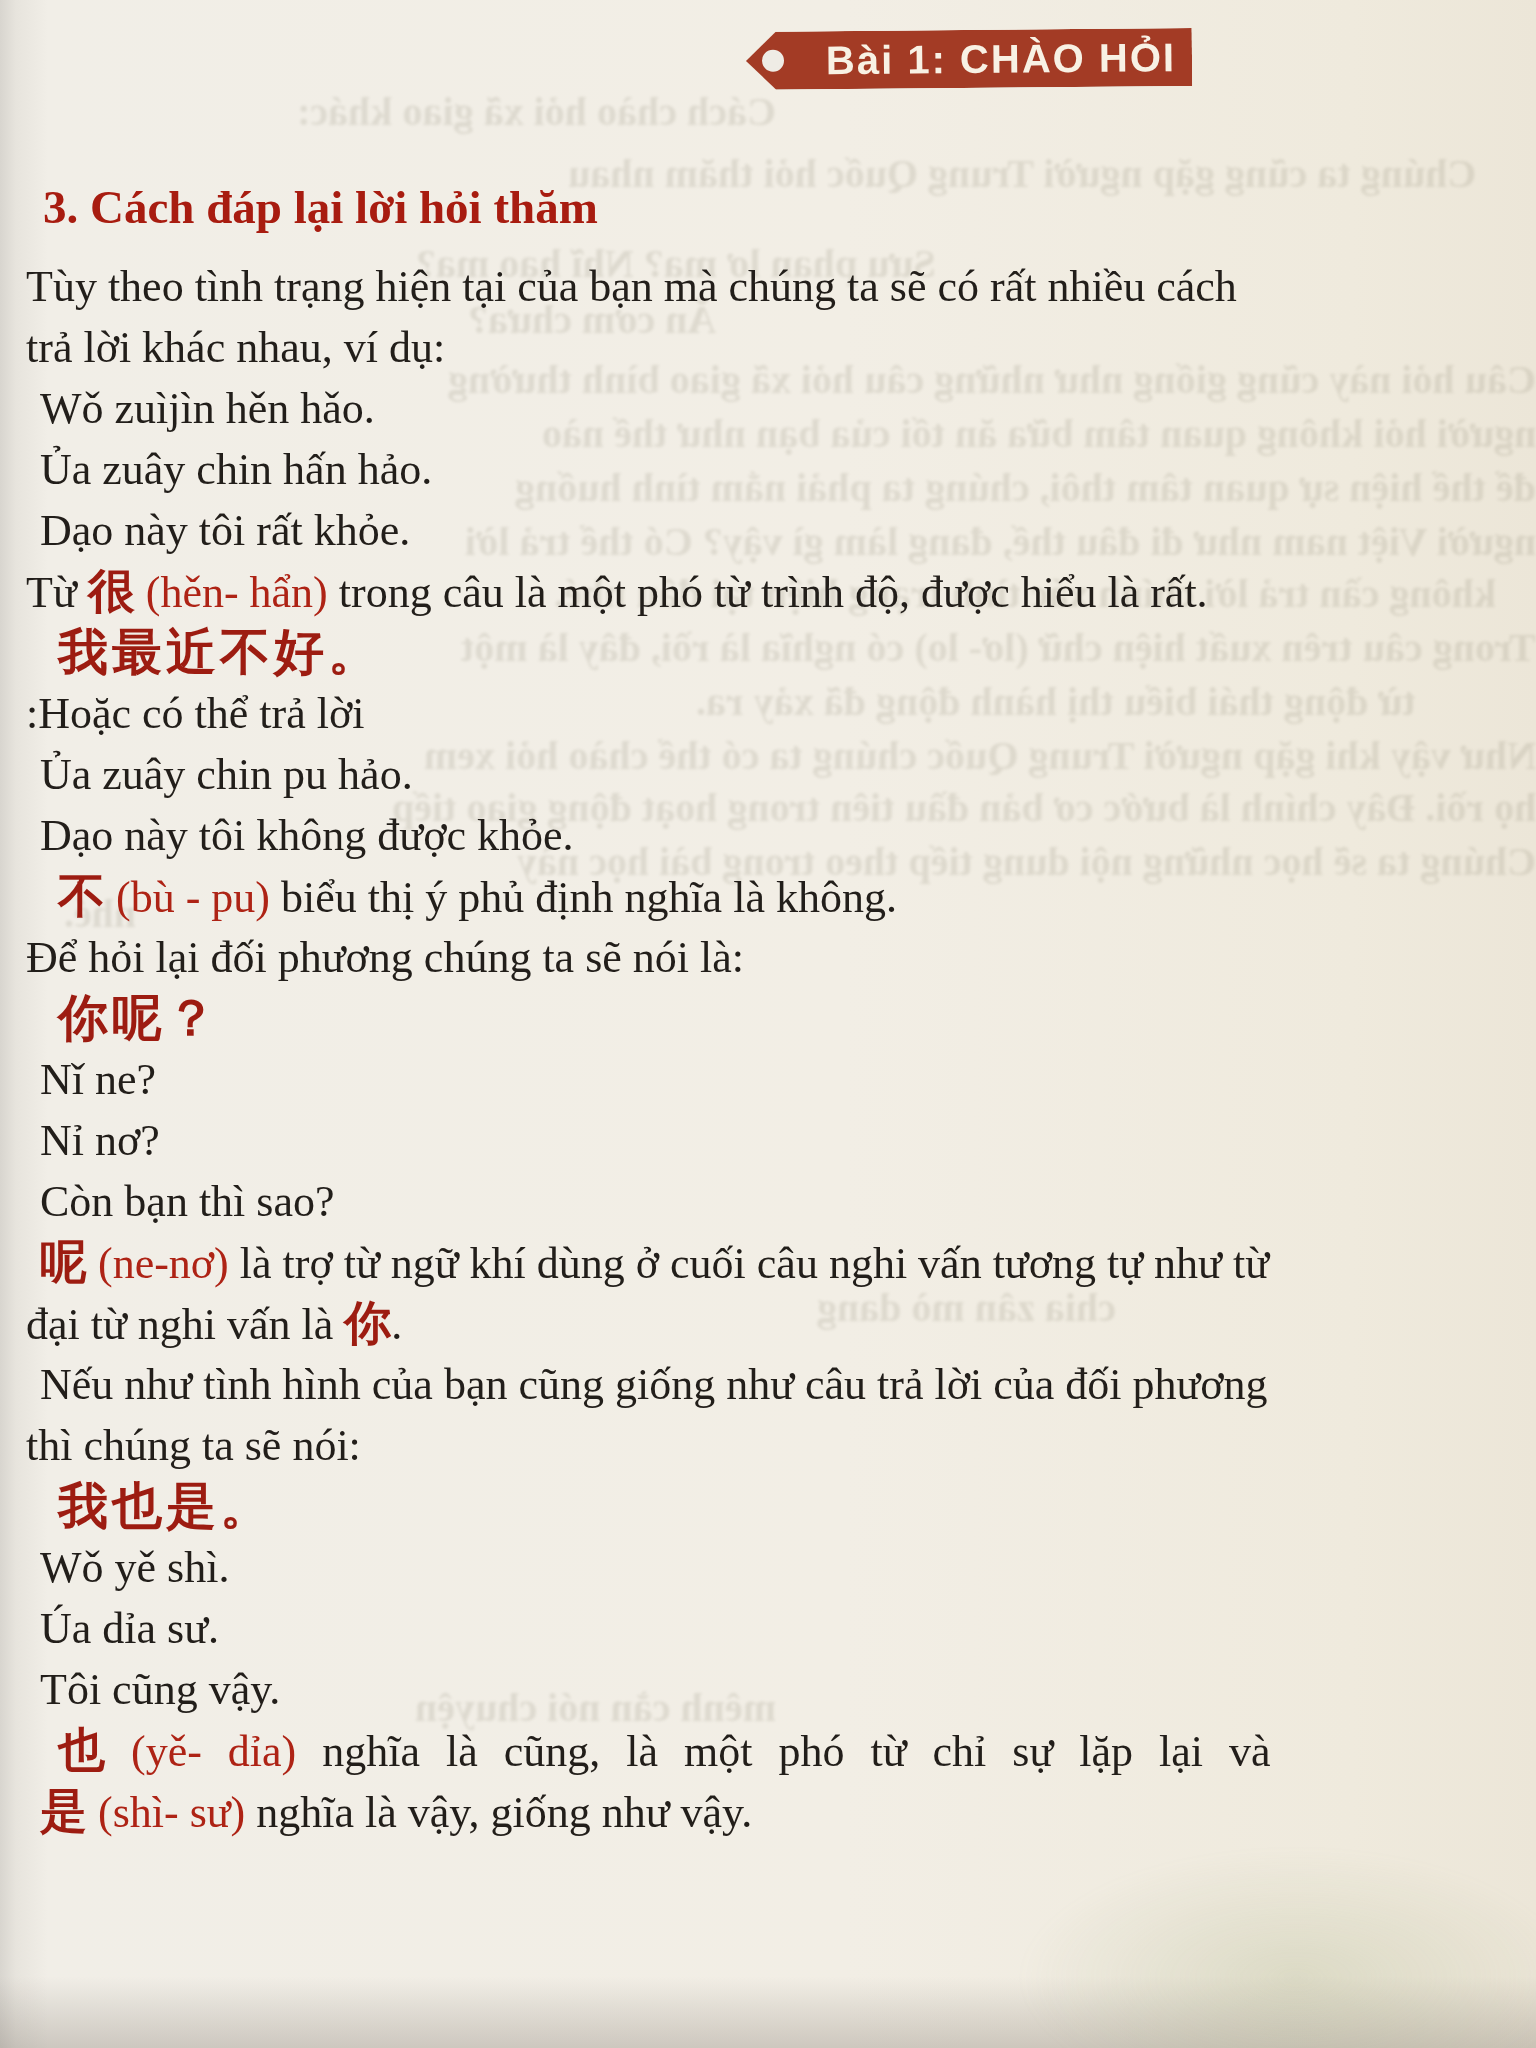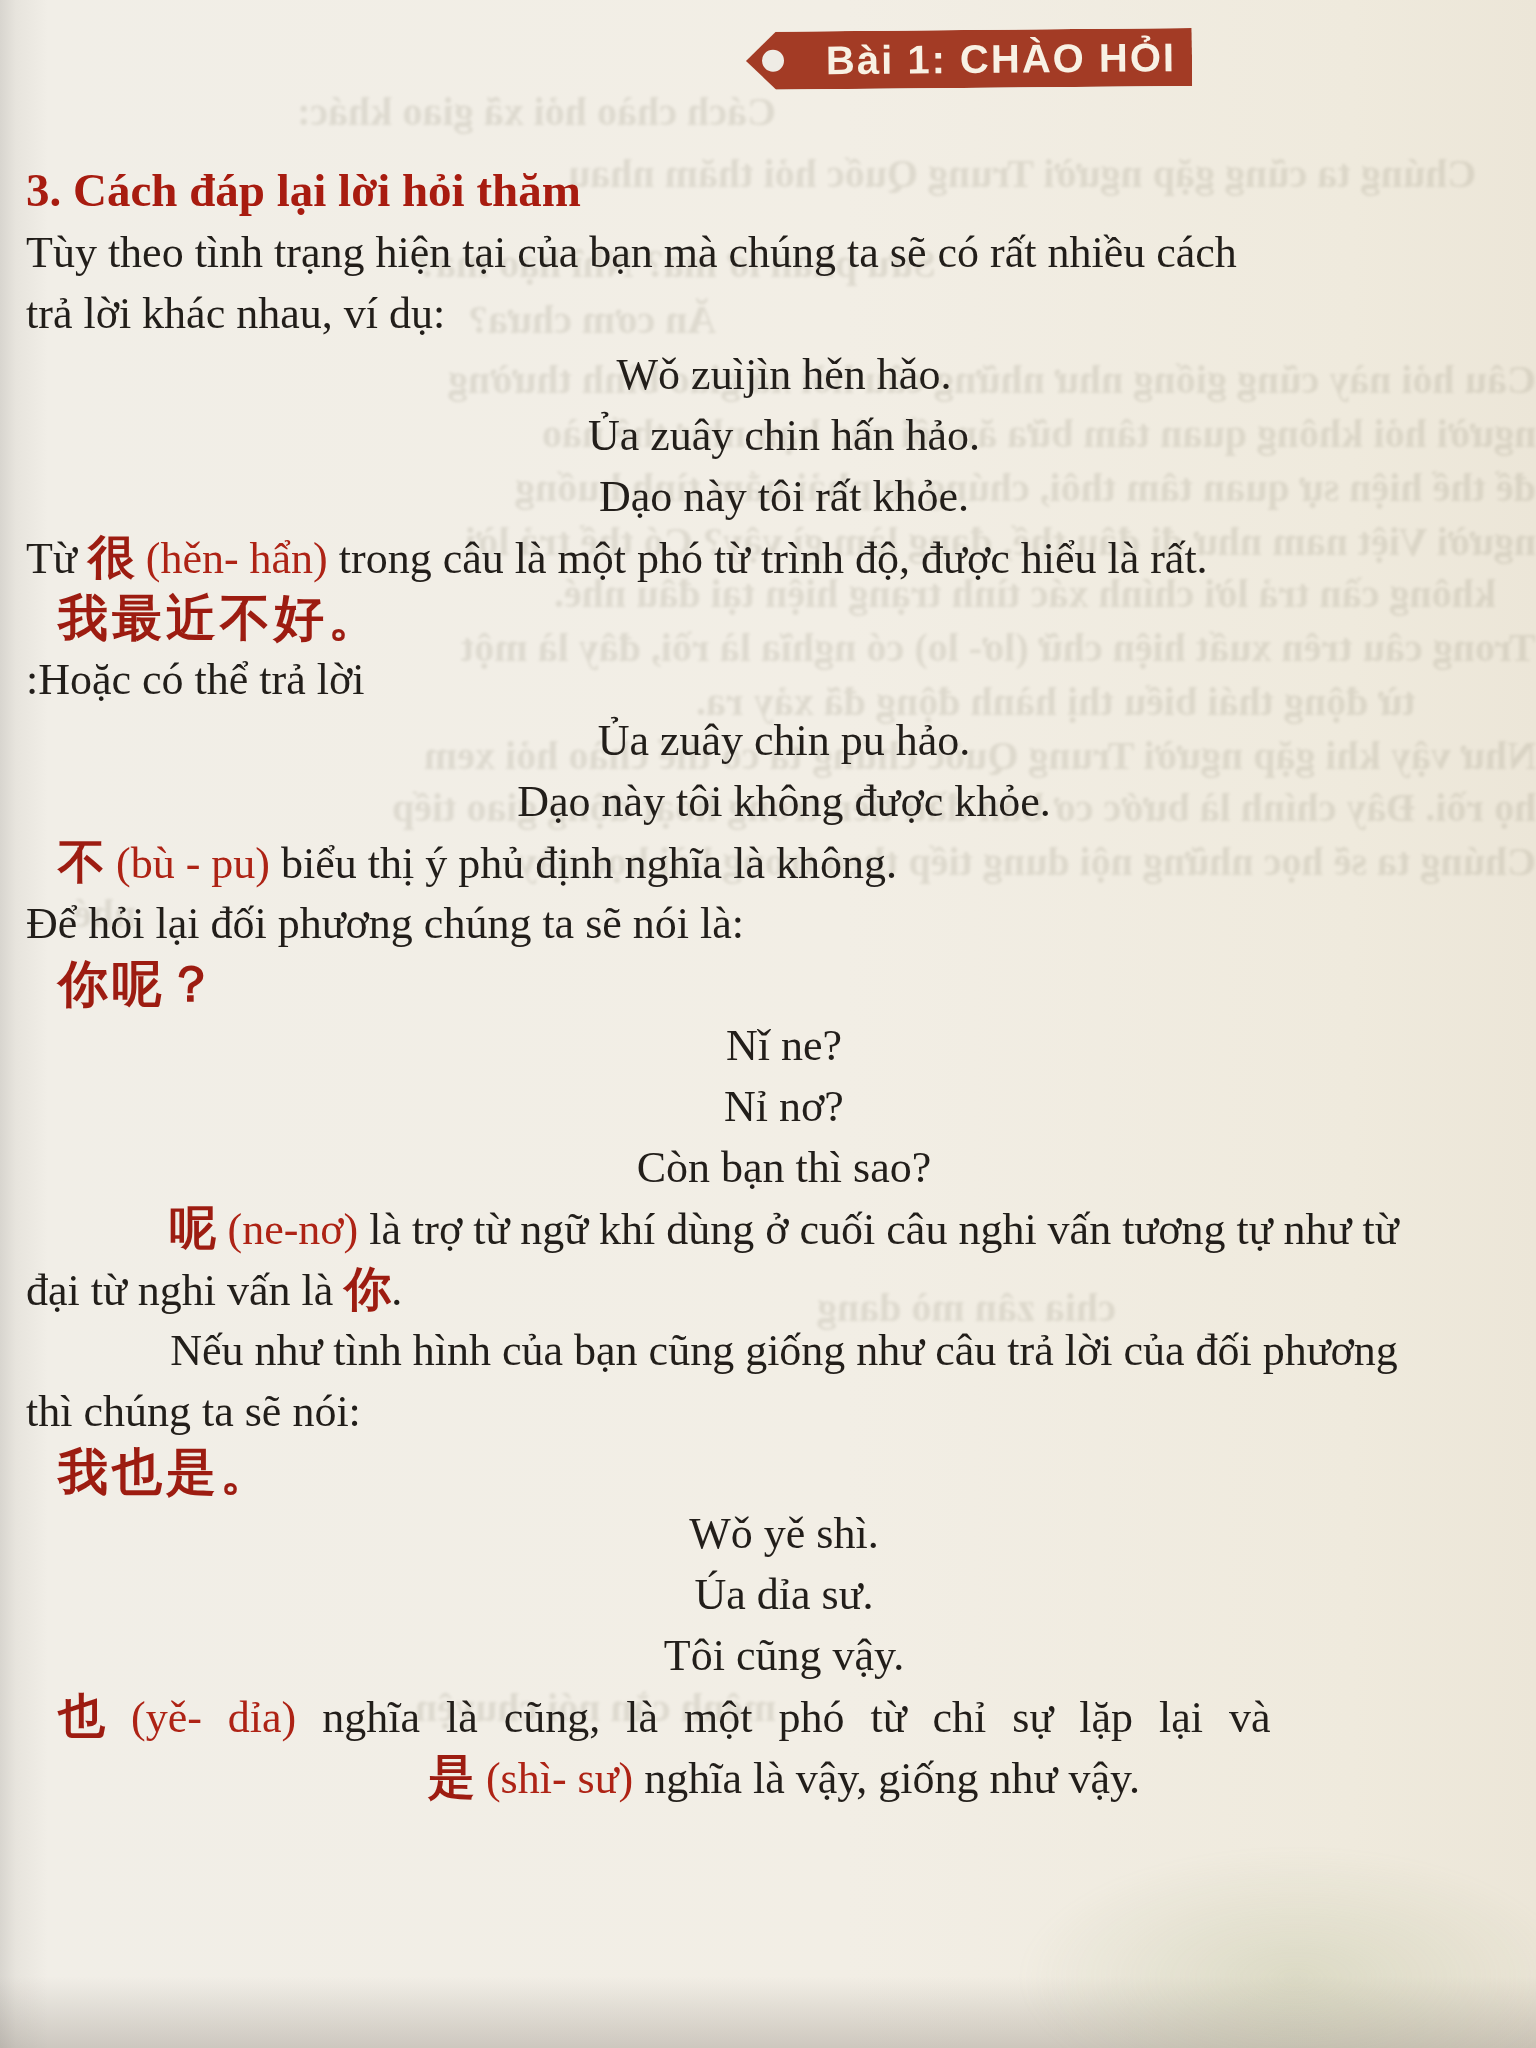--- a/index.html
+++ b/index.html
@@ -51,31 +51,31 @@
     line-height:58px;
     color:#f8f1e4;
     font-family:"Liberation Sans", sans-serif;
     font-weight:bold;
     font-size:40px;
     letter-spacing:2px;
   }
   
   .content{position:absolute;left:26px;top:158px;right:8px;}
   .heading{
-    margin:0;height:64px;line-height:64px;
+    margin:17px;height:64px;line-height:64px;
     color:#a81c10;
     font-size:47px;font-weight:bold;
     white-space:nowrap;
   }
   .line{height:61px;line-height:61px;font-size:44px;white-space:nowrap;color:#221e1a;}
   .line .ink{color:#221e1a;}
   .line .red{color:#ae2315;}
   .line .zh{color:#9d1c11;font-size:47px;font-weight:bold;}
   .zh-line .zh{font-size:50px;letter-spacing:4px;}
-  .i1{padding-left:14px;text-align:center;}
+  .i1{padding-left:14px;}
   .i2{padding-left:32px;}
   .just{word-spacing:15px;}
 </style>
 </head>
 <body>
 
 <div class="paper">
 
   <div class="ghost-layer">
       <span class="ghost" style="top: 88px; right: 760px;">Cách chào hỏi xã giao khác:</span>

